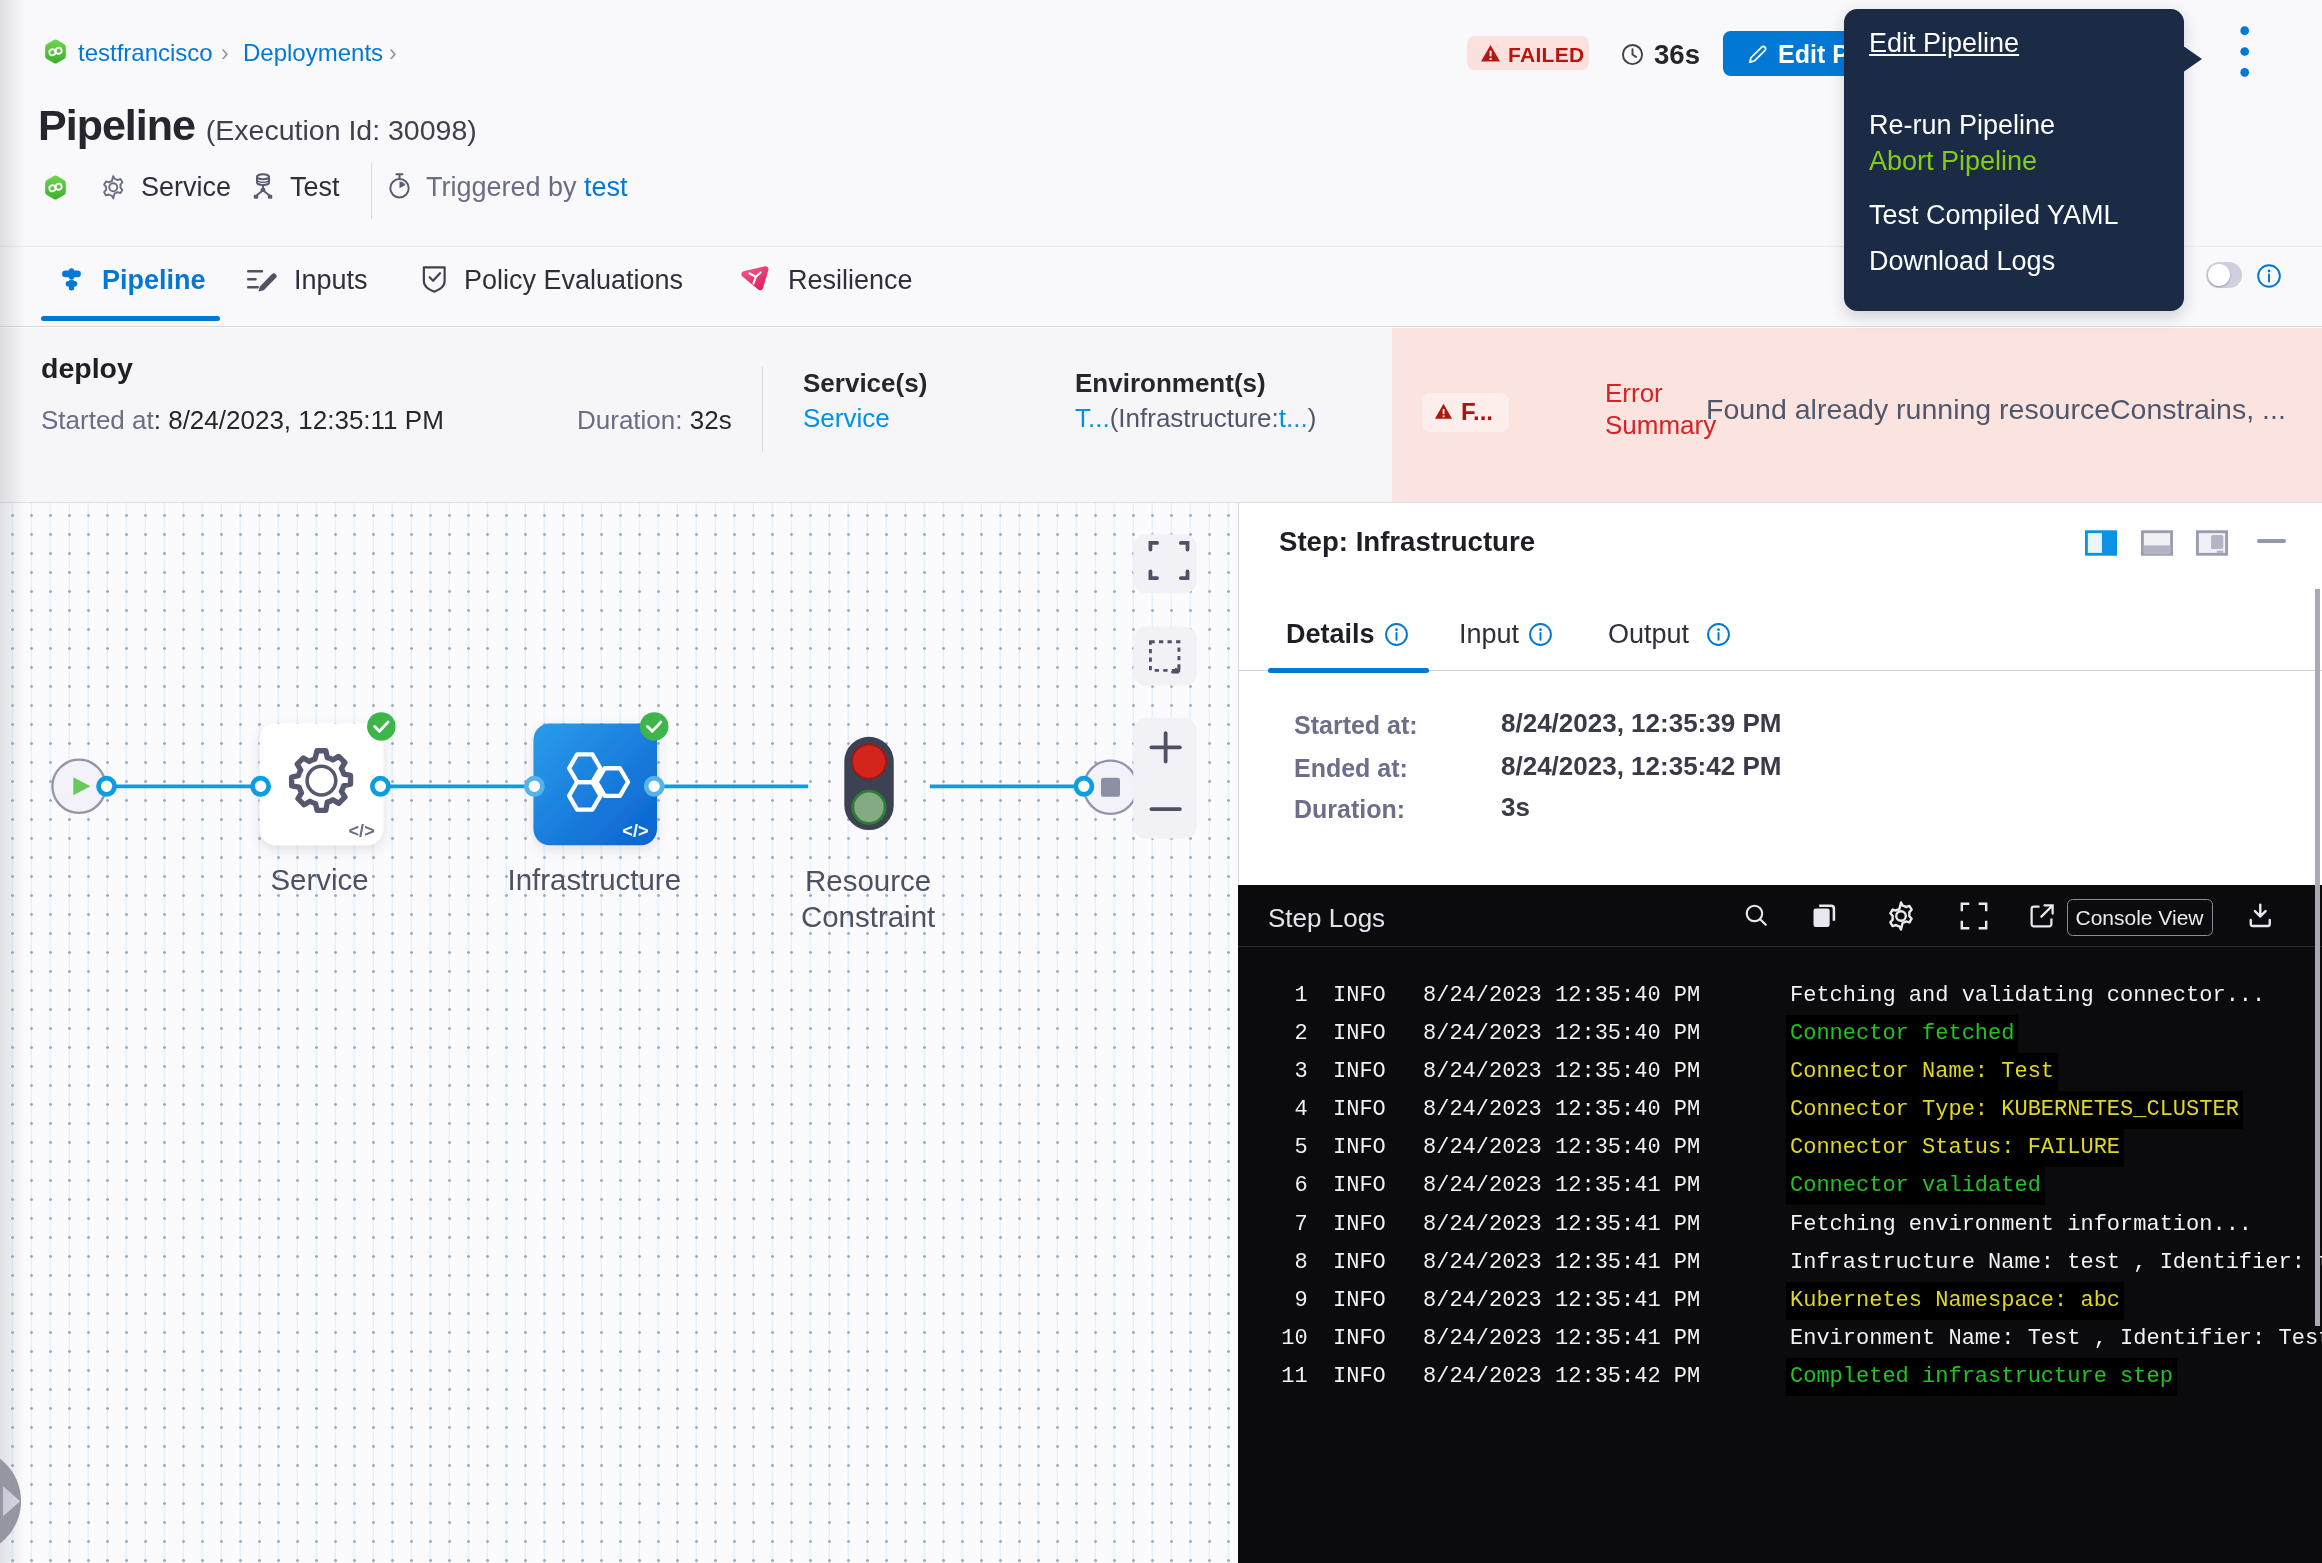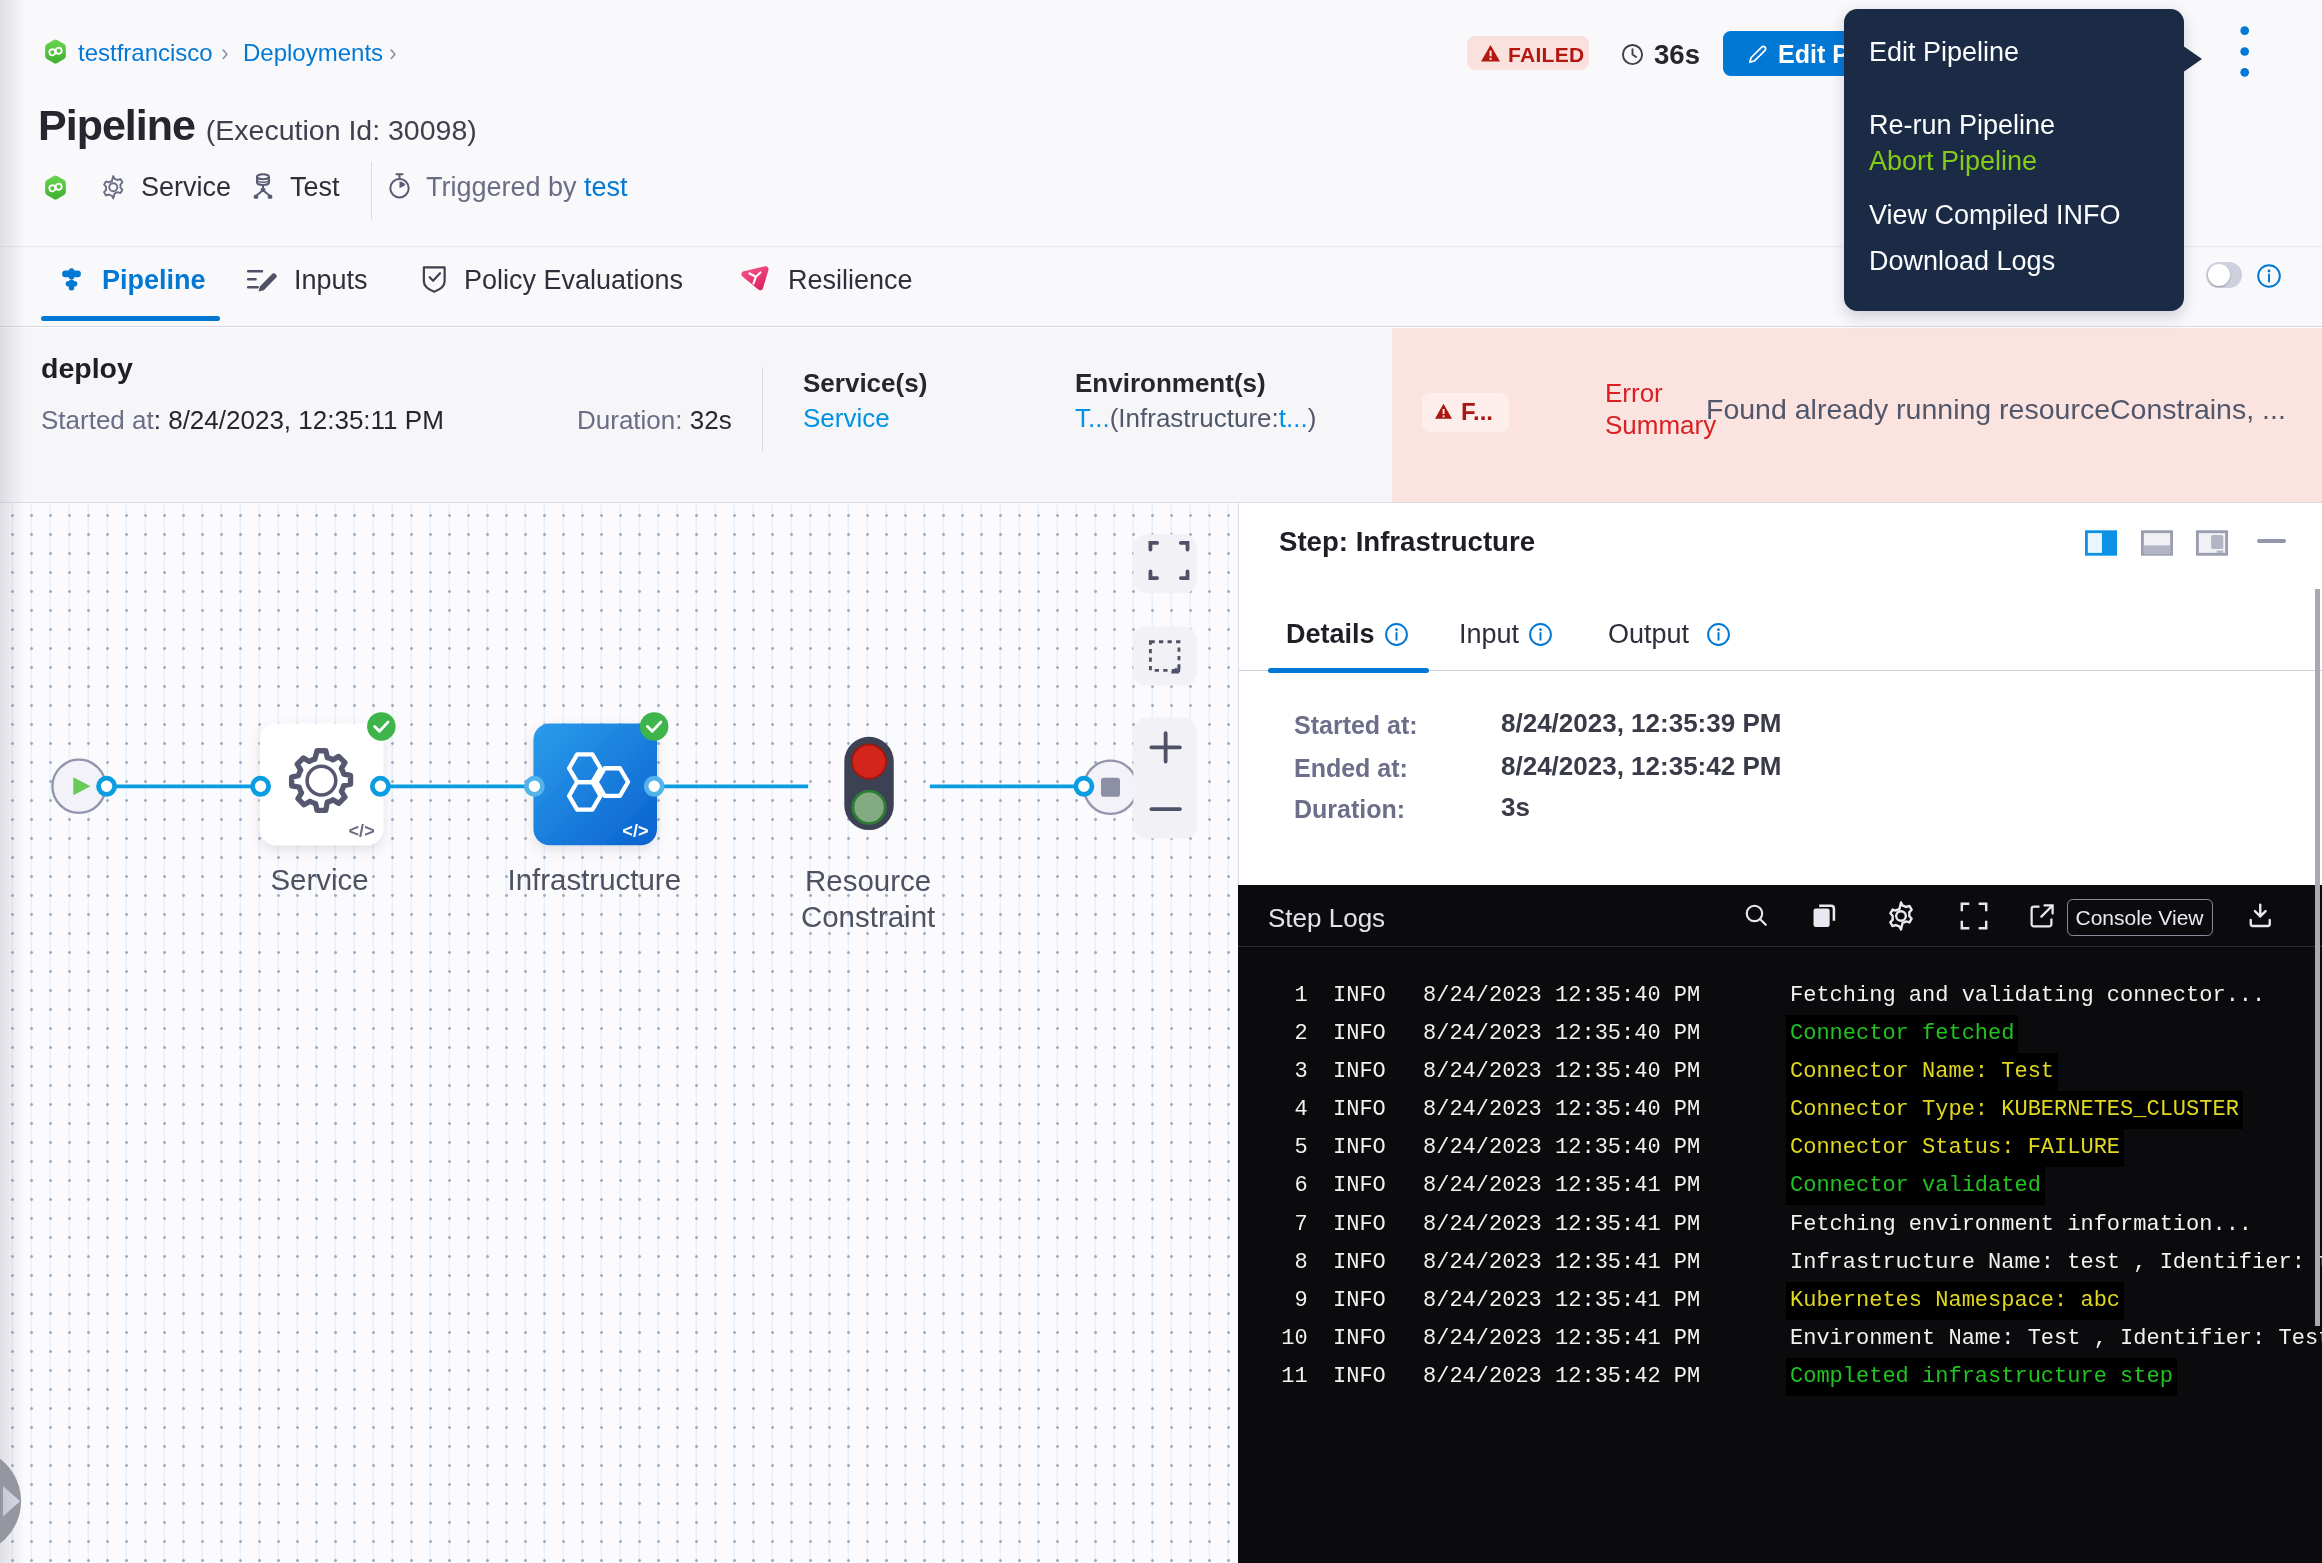--- a/index.html
+++ b/index.html
@@ -342,19 +342,19 @@
   <div class="logline" style="top:321px;"><span class="num">7</span><span class="info">INFO</span><span class="ts">8/24/2023 12:35:41 PM</span><span class="msg" style="background:none;">Fetching environment information...</span></div>
   <div class="logline" style="top:359px;"><span class="num">8</span><span class="info">INFO</span><span class="ts">8/24/2023 12:35:41 PM</span><span class="msg" style="background:none;">Infrastructure Name: test , Identifier: test</span></div>
   <div class="logline" style="top:397px;"><span class="num">9</span><span class="info">INFO</span><span class="ts">8/24/2023 12:35:41 PM</span><span class="msg lyellow">Kubernetes Namespace: abc</span></div>
   <div class="logline" style="top:435px;"><span class="num">10</span><span class="info">INFO</span><span class="ts">8/24/2023 12:35:41 PM</span><span class="msg" style="background:none;">Environment Name: Test , Identifier: Test</span></div>
   <div class="logline" style="top:473px;"><span class="num">11</span><span class="info">INFO</span><span class="ts">8/24/2023 12:35:42 PM</span><span class="msg lgreen">Completed infrastructure step</span></div>
   <div class="abs" style="left:1077px;top:-296px;width:4.8px;height:737px;background:#a9a9b2;"></div>
 </div>
 <div id="leftscrim"></div>
 <div id="menu">
   <div class="arrow"></div>
-  <div class="item" style="top:28px;">Edit Pipeline</div>
+  <div class="item" style="top:19px;text-decoration:underline;">Edit Pipeline</div>
   <div class="item" style="top:77px;margin-top:24px;">Re-run Pipeline</div>
   <div class="item" style="top:137px;color:#84cc16;">Abort Pipeline</div>
-  <div class="item" style="top:191px;">View Compiled INFO</div>
+  <div class="item" style="top:191px;">Test Compiled YAML</div>
   <div class="item" style="top:237px;">Download Logs</div>
 </div>
 
 
 </body></html>

